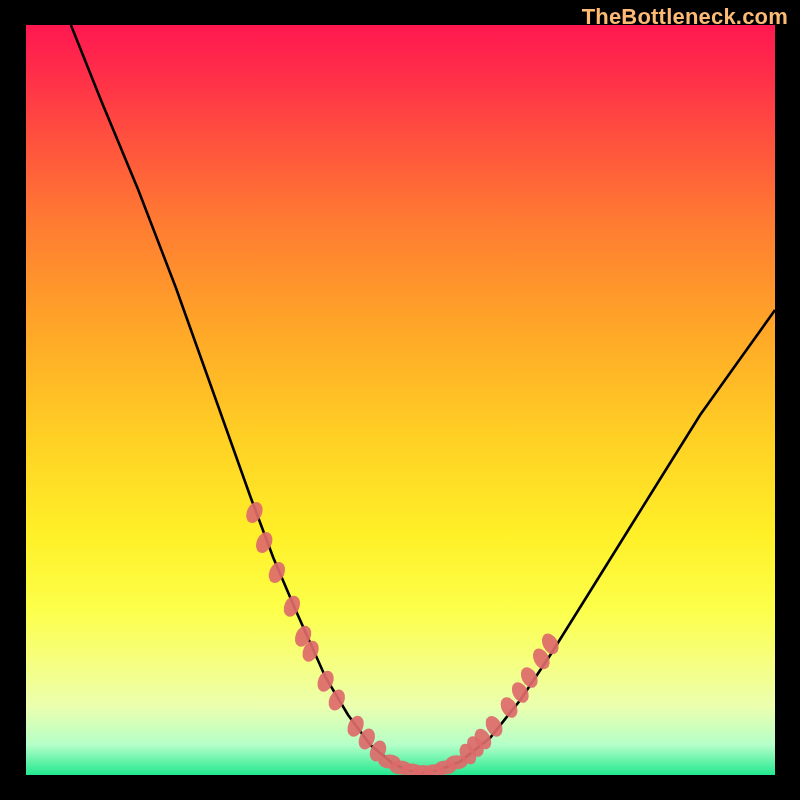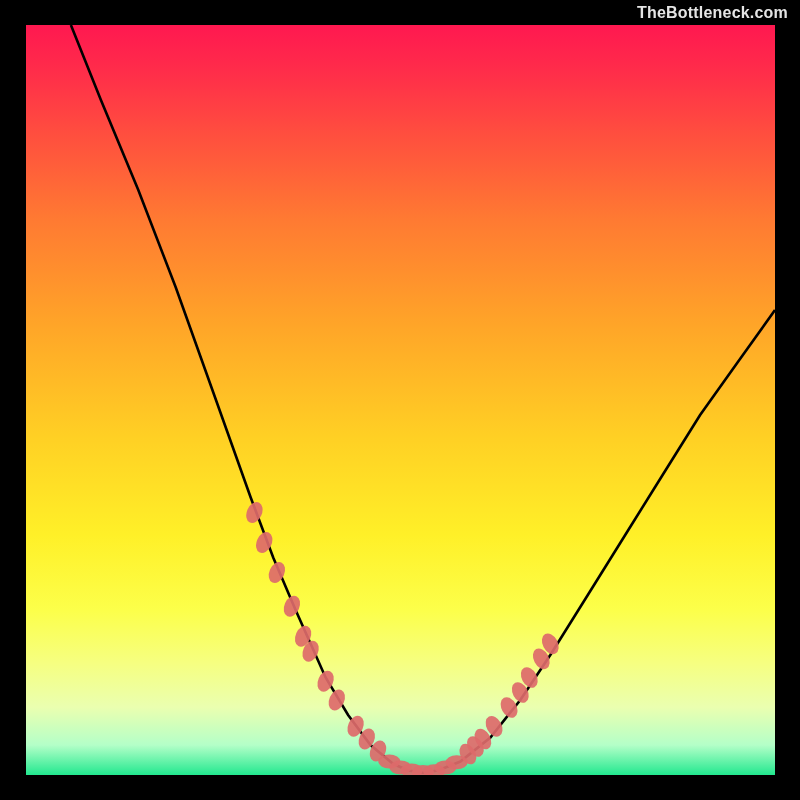--- a/index.html
+++ b/index.html
@@ -39,22 +39,22 @@
     );
   }
   svg.curve {
     position: absolute;
     left: 0; top: 0; width: 749px; height: 750px;
   }
   .watermark {
     position: absolute;
     top: 4px;
     right: 12px;
-    color: #e5e5e5;
-    font-size: 16px;
+    color: #fdba74;
+    font-size: 22px;
     font-weight: 600;
     letter-spacing: 0.2px;
     user-select: none;
   }
 </style>
 </head>
 <body>
 
 <div class="watermark">TheBottleneck.com</div>
 

